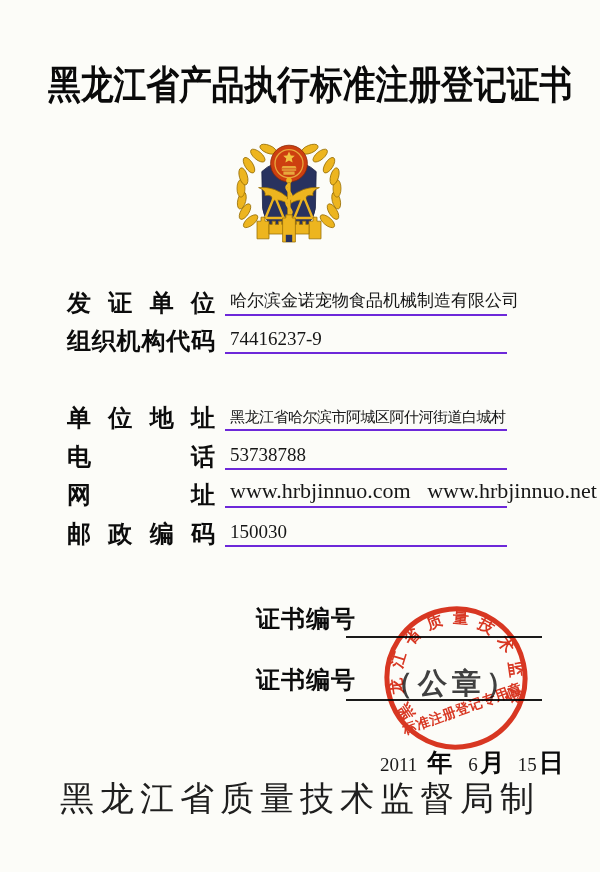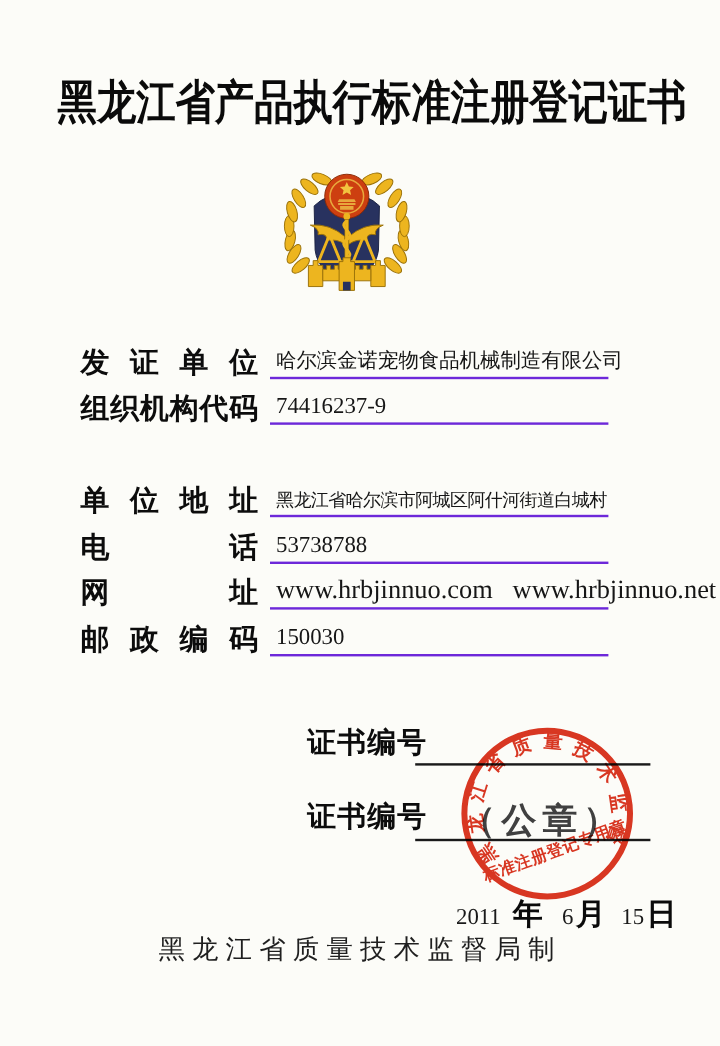--- a/index.html
+++ b/index.html
@@ -36,21 +36,21 @@
   .date-row{position:absolute;left:380px;top:722px;display:flex;align-items:baseline;white-space:nowrap;}
   .date-num{font-size:19px;color:#1a1a1a;}
   .date-cjk{font-family:"Liberation Sans","DejaVu Sans",sans-serif;font-weight:900;
             font-size:25px;color:#0a0a0a;}
   .g10{margin-left:10px;} .g16{margin-left:16px;} .g13{margin-left:13px;margin-top:32px;} .g2{margin-left:2px;}
 
   .seal{position:absolute;left:380px;top:602px;width:152px;height:152px;
         mix-blend-mode:multiply;opacity:.95;}
 
   .footer{position:absolute;top:776px;left:0;width:100%;text-align:center;
-          font-size:22px;letter-spacing:6px;color:#1f1f1f;white-space:nowrap;}
+          font-size:34px;letter-spacing:6px;color:#1f1f1f;white-space:nowrap;}
 </style>
 </head>
 <body>
 
 <div class="page">
 
   <div class="title">黑龙江省产品执行标准注册登记证书</div>
 
   <svg class="emblem" viewBox="0 0 140 150" aria-hidden="true">
 

